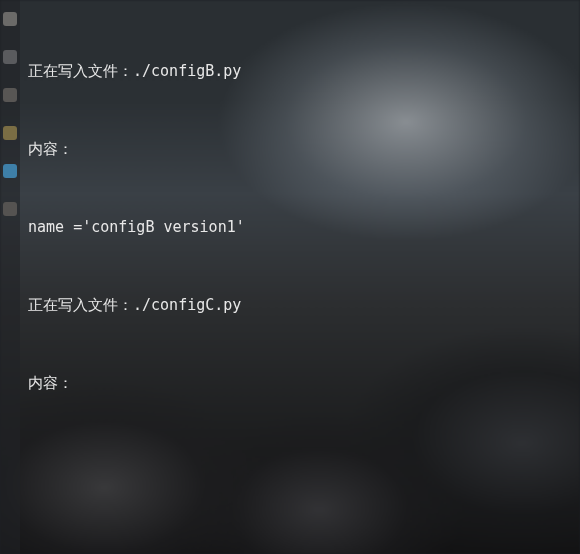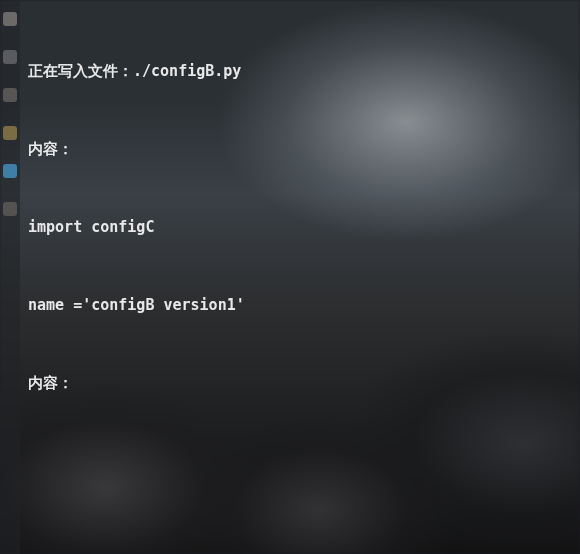--- a/index.html
+++ b/index.html
@@ -46,21 +46,20 @@
   .terminal {
     position: absolute;
     left: 20px;
     top: 0;
     right: 0;
     bottom: 0;
     padding: 6px 10px 6px 8px;
     box-sizing: border-box;
     line-height: 26px;
     white-space: pre;
-    font-weight: bold;
   }
   .terminal .line {
     display: block;
   }
 </style>
 </head>
 <body>
 
 <div class="backdrop"></div>
 
@@ -69,22 +68,22 @@
   <div class="tray-dot" style="background:#5a5b5e;"></div>
   <div class="tray-dot" style="background:#585654;"></div>
   <div class="tray-dot" style="background:#7a6d44;"></div>
   <div class="tray-dot" style="background:#3e7fa8;"></div>
   <div class="tray-dot" style="background:#555351;"></div>
 </div>
 
 <div class="terminal">
   <span class="line">正在写入文件：./configB.py</span>
   <span class="line">内容：</span>
-  <span class="line">import configC</span>
   <span class="line">name ='configB version1'</span>
+  <span class="line">正在写入文件：./configC.py</span>
   <span class="line">内容：</span>
   
   
   
   
   
   
   
   
   

